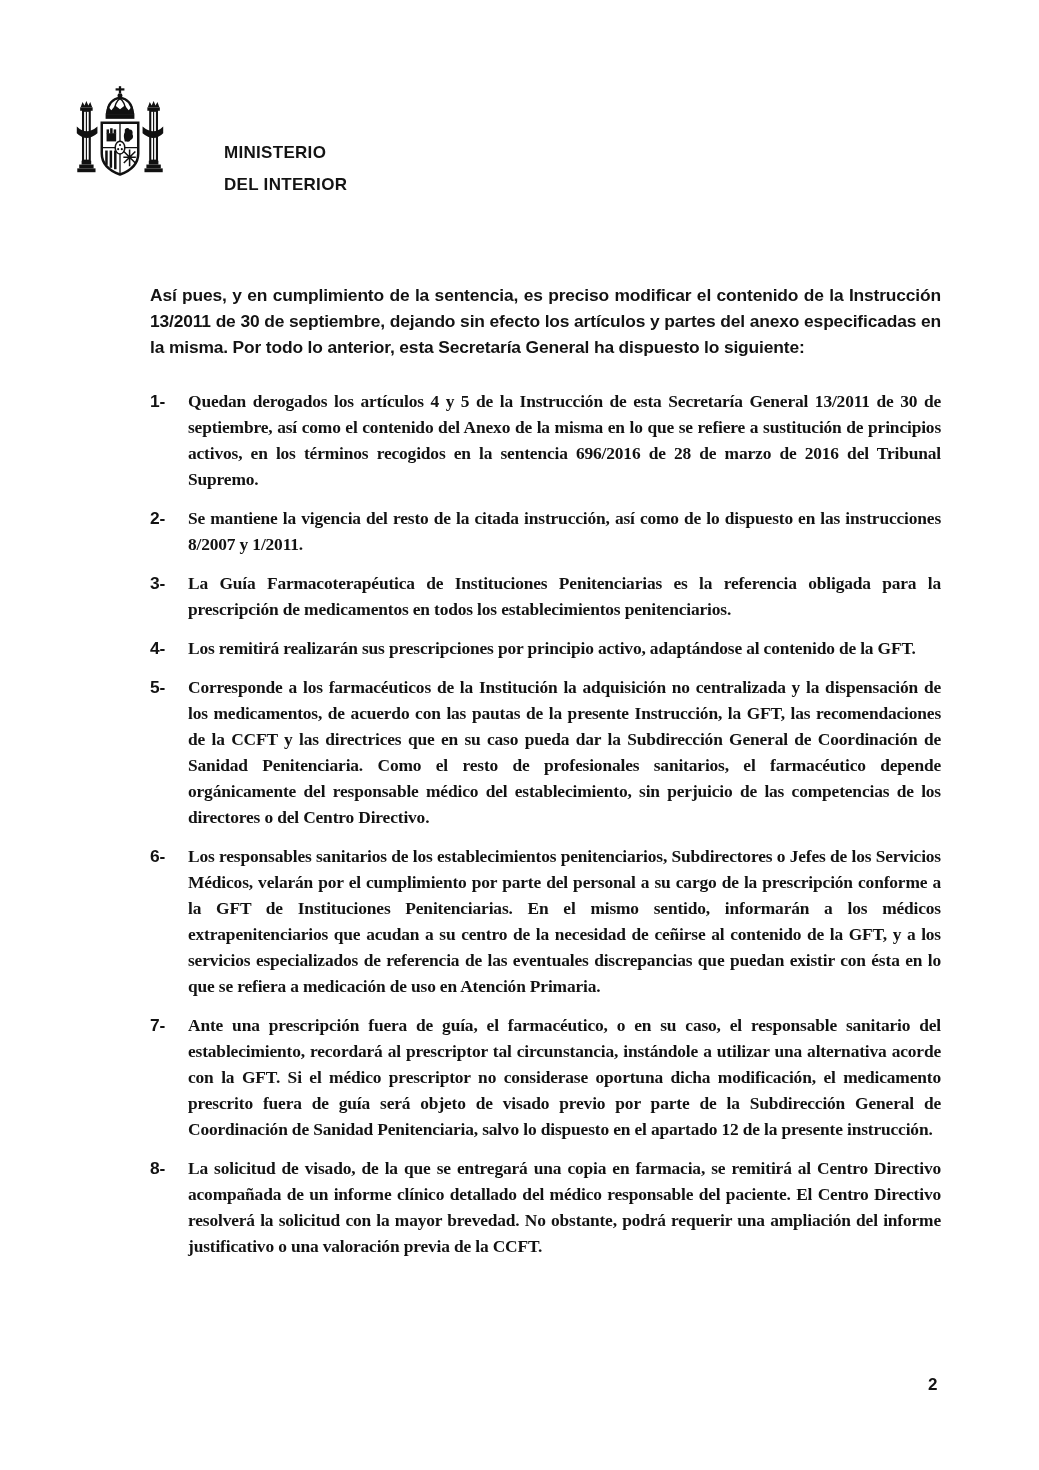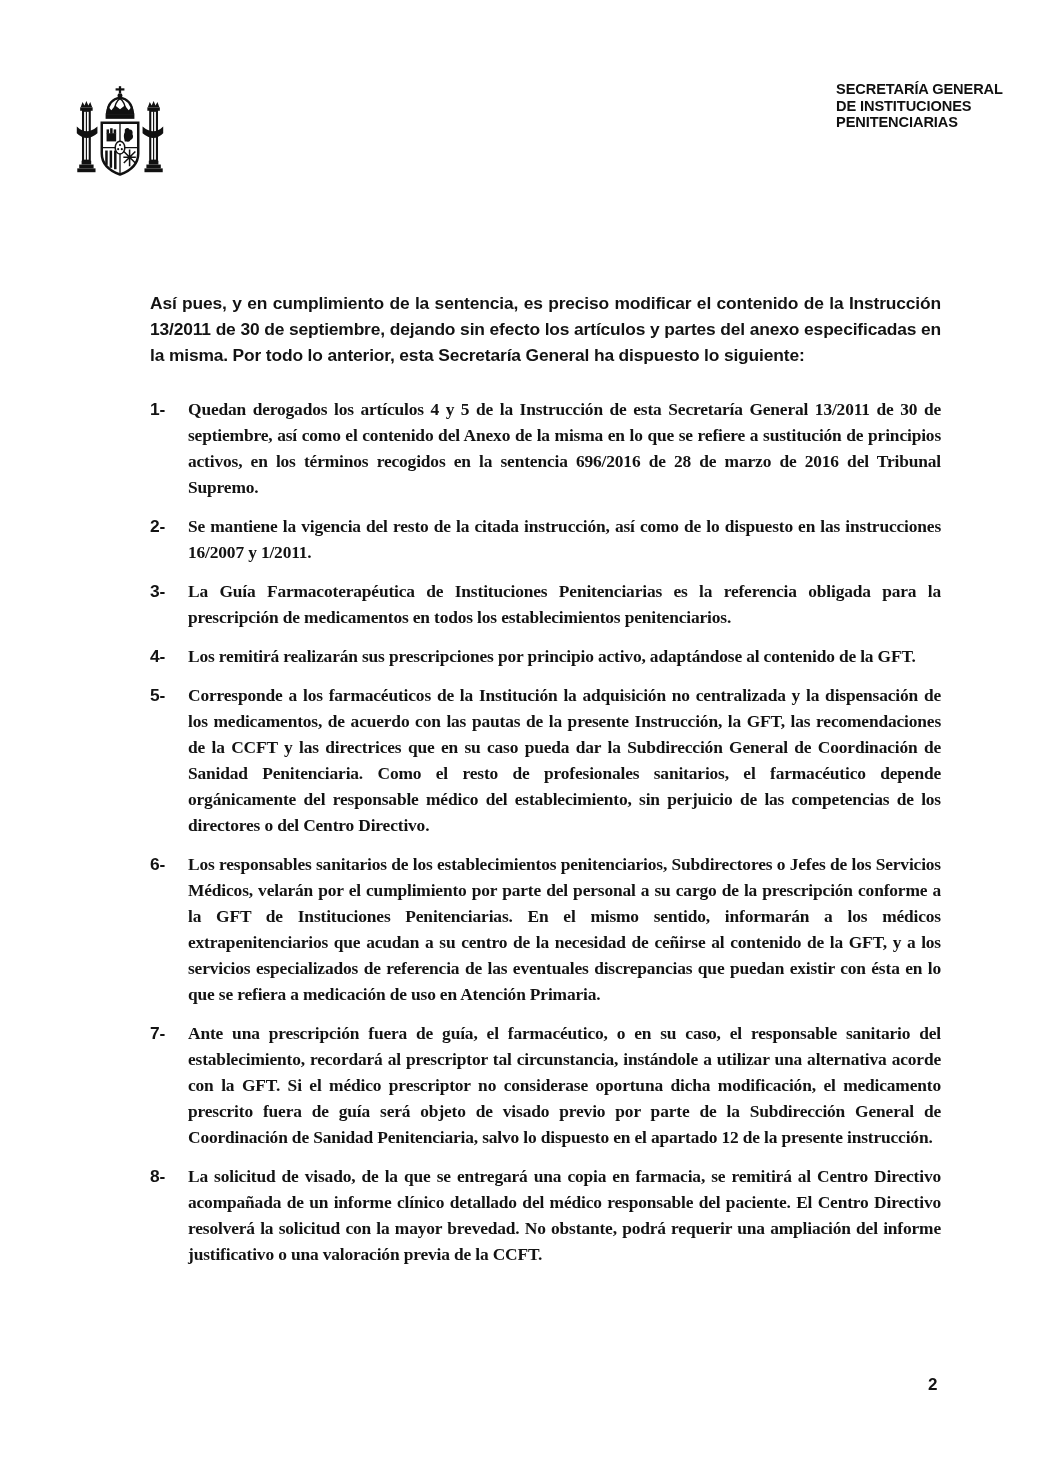--- a/index.html
+++ b/index.html
@@ -25,21 +25,21 @@
     letter-spacing: 0.3px; line-height: 32px;
     color: #141414;
   }
   .secretariat {
     position: absolute; left: 836px; top: 81px;
     font-size: 14.6px; font-weight: 700;
     letter-spacing: -0.1px; line-height: 16.6px;
     color: #101010;
   }
   .doc-body {
-    position: absolute; left: 150px; top: 290px;
+    position: absolute; left: 150px; top: 282px;
     width: 791px;
     font-size: 17.4px; font-weight: 700;
     letter-spacing: -0.15px;
     line-height: 26px;
     text-align: justify;
     color: #131313;
   }
   .intro { margin: 0 0 28px 0; }
   .item { display: flex; margin: 0 0 13px 0; }
   .item-number { flex: 0 0 38px; text-align: left; }
@@ -107,38 +107,37 @@
         <rect x="11.5" y="25.6" width="7" height="52" fill="#fff" stroke="#111" stroke-width="2.2"></rect>
         <line x1="15" y1="26" x2="15" y2="77" stroke="#111" stroke-width="1.2"></line>
         <path d="M5,42 Q15,52 26.5,42 L26.5,49 Q15,59 5,49 Z" fill="#111"></path>
         <rect x="10" y="77.6" width="10" height="4" fill="#111"></rect>
         <rect x="7.5" y="81.6" width="15" height="4" fill="#111"></rect>
         <rect x="5.5" y="85.6" width="19" height="4" fill="#111"></rect>
       </g>
     </svg>
   </div>
 
+  <div class="ministry">
+    <div>MINISTERIO</div>
+    <div>DEL INTERIOR</div>
+  </div>
 
-  <div class="secretariat">
-    <div>SECRETARÍA GENERAL</div>
-    <div>DE INSTITUCIONES</div>
-    <div>PENITENCIARIAS</div>
-  </div>
 
   <div class="doc-body">
     <p class="intro">Así pues, y en cumplimiento de la sentencia, es preciso modificar el contenido de la Instrucción 13/2011 de 30 de septiembre, dejando sin efecto los artículos y partes del anexo especificadas en la misma. Por todo lo anterior, esta Secretaría General ha dispuesto lo siguiente:</p>
 
     <div class="item">
       <div class="item-number">1-</div>
       <div class="item-text">Quedan derogados los artículos 4 y 5 de la Instrucción de esta Secretaría General 13/2011 de 30 de septiembre, así como el contenido del Anexo de la misma en lo que se refiere a sustitución de principios activos, en los términos recogidos en la sentencia 696/2016 de 28 de marzo de 2016 del Tribunal Supremo.</div>
     </div>
 
     <div class="item">
       <div class="item-number">2-</div>
-      <div class="item-text">Se mantiene la vigencia del resto de la citada instrucción, así como de lo dispuesto en las instrucciones 16/2007 y 1/2011.</div>
+      <div class="item-text">Se mantiene la vigencia del resto de la citada instrucción, así como de lo dispuesto en las instrucciones 8/2007 y 1/2011.</div>
     </div>
 
     <div class="item">
       <div class="item-number">3-</div>
       <div class="item-text">La Guía Farmacoterapéutica de Instituciones Penitenciarias es la referencia obligada para la prescripción de medicamentos en todos los establecimientos penitenciarios.</div>
     </div>
 
     <div class="item">
       <div class="item-number">4-</div>
       <div class="item-text">Los remitirá realizarán sus prescripciones por principio activo, adaptándose al contenido de la GFT.</div>

